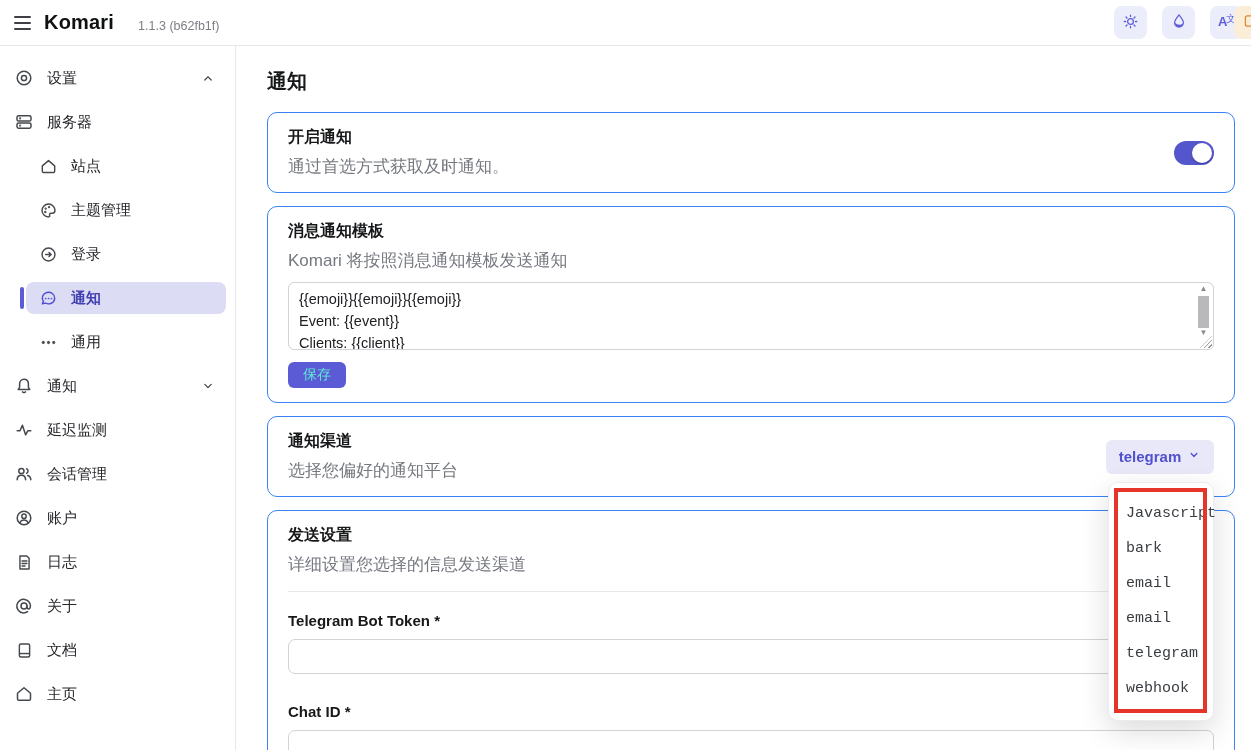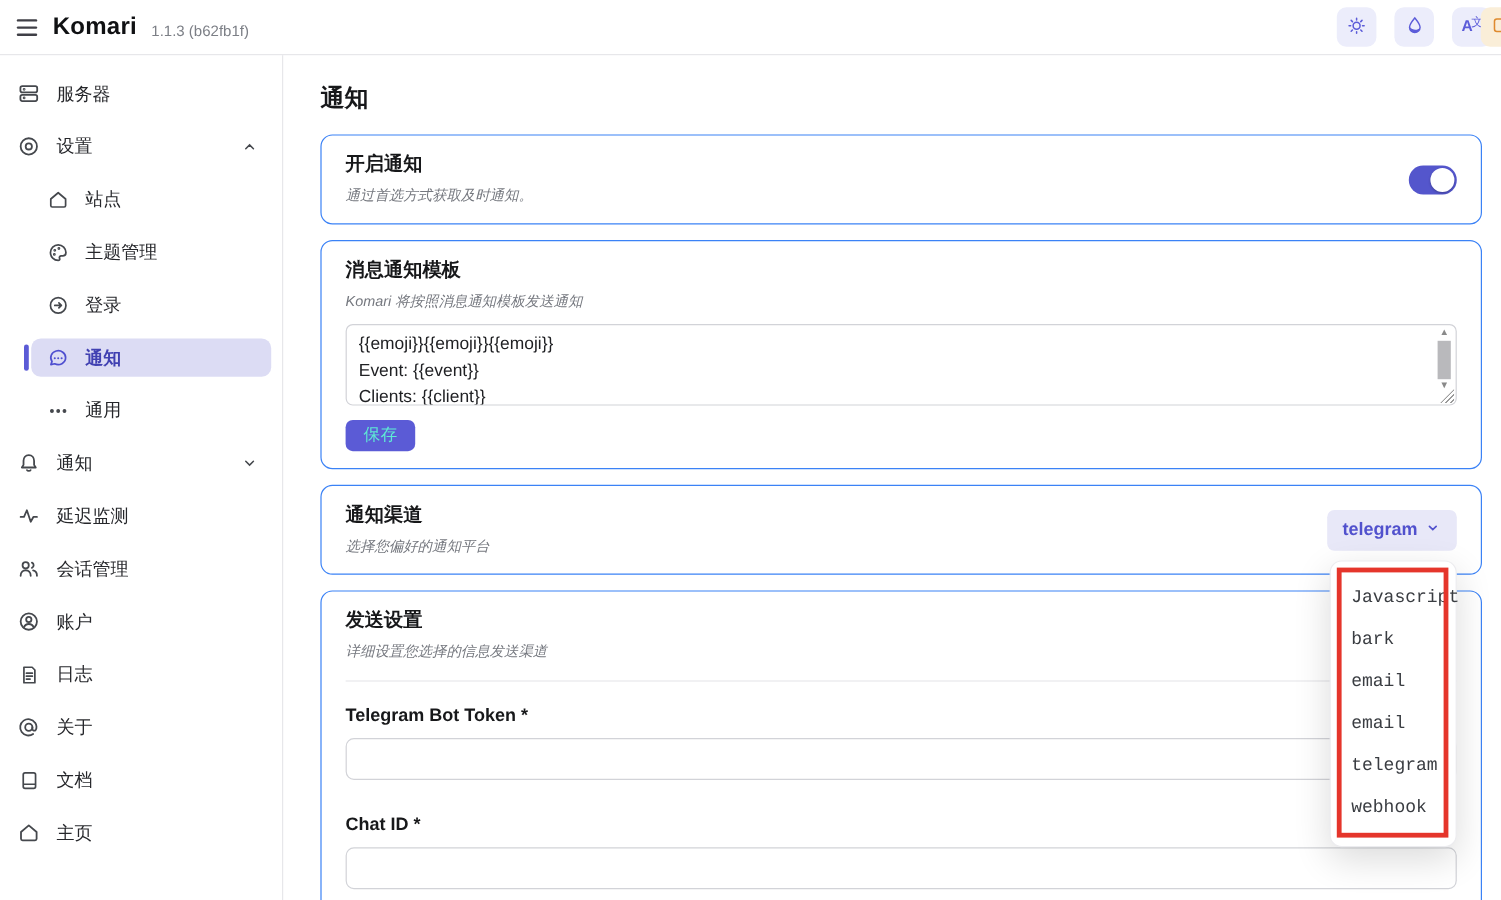--- a/index.html
+++ b/index.html
@@ -6,21 +6,21 @@
   html,body { width:1251px; height:750px; overflow:hidden; background:#fff;
     font-family:"Liberation Sans", sans-serif; color:#1c2024; }
 
   
   .header { height:46px; border-bottom:1px solid #e7e7ea; display:flex; align-items:center;
     padding:4px 8px; position:relative; }
   .hamburger { width:28px; height:28px; display:flex; flex-direction:column; justify-content:center;
     gap:4px; align-items:center; cursor:pointer; }
   .hamburger span { display:block; width:17px; height:2px; background:#3f3f46; border-radius:1px; }
   .brand { font-size:20px; font-weight:700; margin-left:8px; letter-spacing:.2px; color:#101113; }
-  .version { font-size:12.5px; color:#7c7f86; margin-left:12px; margin-top:6px; }
+  .version { font-size:12.5px; color:#7c7f86; margin-left:24px; margin-top:6px; }
   .header-actions { margin-left:auto; display:flex; gap:15px; align-items:center; }
   .icon-btn { width:33px; height:33px; border-radius:8px; background:#ecedfb; border:none;
     display:flex; align-items:center; justify-content:center; cursor:pointer; color:#5c5cd9; }
   .icon-btn.orange { background:#faeed8; color:#df8a2e; position:absolute; right:-16px; top:6px; }
 
   
   .layout { display:flex; height:704px; }
   .sidebar { width:236px; border-right:1px solid #e7e7ea; padding:16px 9px 0 8px; flex-shrink:0; }
   .nav-item { height:32px; display:flex; align-items:center; gap:13px; padding-left:6px;
     margin-bottom:12px; border-radius:8px; font-size:15px; color:#26272b; cursor:pointer; position:relative; }
@@ -32,21 +32,21 @@
   .nav-item.active::before { content:""; position:absolute; left:-6px; top:5px; bottom:5px;
     width:4px; border-radius:3px; background:#5b5bd6; }
   .chev { margin-left:auto; margin-right:10px; display:flex; }
 
   
   .main { flex:1; padding:22px 16px 0 31px; position:relative; }
   .page-title { font-size:20px; font-weight:700; margin-bottom:17px; color:#17181a; }
   .card { background:#fff; border:1px solid #3b82f6; border-radius:10px; padding:14px 20px;
     margin-bottom:13px; }
   .card-title { font-size:16px; font-weight:700; color:#17181a; }
-  .card-sub { font-size:12px; color:#75787f; margin-top:7px;font-style:italic; }
+  .card-sub { font-size:17px; color:#75787f; margin-top:7px; }
   .row-card { display:flex; align-items:center; justify-content:space-between; }
 
   
   .toggle { width:40px; height:24px; border-radius:12px; background:#5456cc; position:relative;
     cursor:pointer; flex-shrink:0; }
   .toggle .knob { position:absolute; top:2px; left:18px; width:20px; height:20px; border-radius:50%;
     background:#fff; box-shadow:0 1px 2px rgba(0,0,0,.25); }
 
   
   .ta-wrap { position:relative; margin-top:10px; }
@@ -132,42 +132,42 @@
   </div>
 </div>
 
 <div class="layout">
 
   <div class="sidebar">
 
     <div class="nav-item">
       <span class="ni-icon">
         <svg width="20" height="20" viewBox="0 0 20 20" fill="none" stroke-width="1.5">
-          <rect x="3" y="3.8" width="14" height="5.2" rx="1.6"></rect>
-            <rect x="3" y="11" width="14" height="5.2" rx="1.6"></rect>
-          <circle cx="6.1" cy="6.4" r="0.4"></circle>
-            <circle cx="6.1" cy="13.6" r="0.4"></circle>
-        </svg>
-      </span>
-      <span>服务器</span>
-    </div>
-
-    <div class="nav-item">
-      <span class="ni-icon">
-        <svg width="20" height="20" viewBox="0 0 20 20" fill="none" stroke-width="1.5">
           <circle cx="10" cy="10" r="6.8"></circle>
             <circle cx="10" cy="10" r="2.6"></circle>
         </svg>
       </span>
       <span>设置</span>
       <span class="chev">
         <svg width="16" height="16" viewBox="0 0 20 20" fill="none" stroke="#5a5e63" stroke-width="1.6" stroke-linecap="round">
             <path d="M6 12.5 L10 8.5 L14 12.5"></path>
           </svg>
       </span>
+    </div>
+
+    <div class="nav-item">
+      <span class="ni-icon">
+        <svg width="20" height="20" viewBox="0 0 20 20" fill="none" stroke-width="1.5">
+          <rect x="3" y="3.8" width="14" height="5.2" rx="1.6"></rect>
+            <rect x="3" y="11" width="14" height="5.2" rx="1.6"></rect>
+          <circle cx="6.1" cy="6.4" r="0.4"></circle>
+            <circle cx="6.1" cy="13.6" r="0.4"></circle>
+        </svg>
+      </span>
+      <span>服务器</span>
     </div>
 
     <div class="nav-item sub">
       <span class="ni-icon">
         <svg width="19" height="19" viewBox="0 0 20 20" fill="none" stroke-width="1.5" stroke-linejoin="round">
           <path d="M3.5 9.3 L10 3.8 L16.5 9.3 V15 A1.3 1.3 0 0 1 15.2 16.3 H4.8 A1.3 1.3 0 0 1 3.5 15 Z"></path>
         </svg>
       </span>
       <span>站点</span>
     </div>

